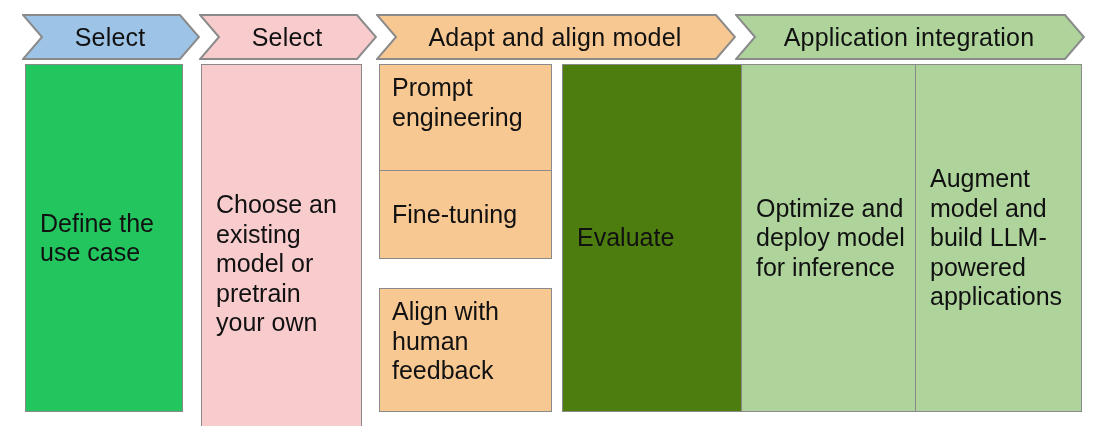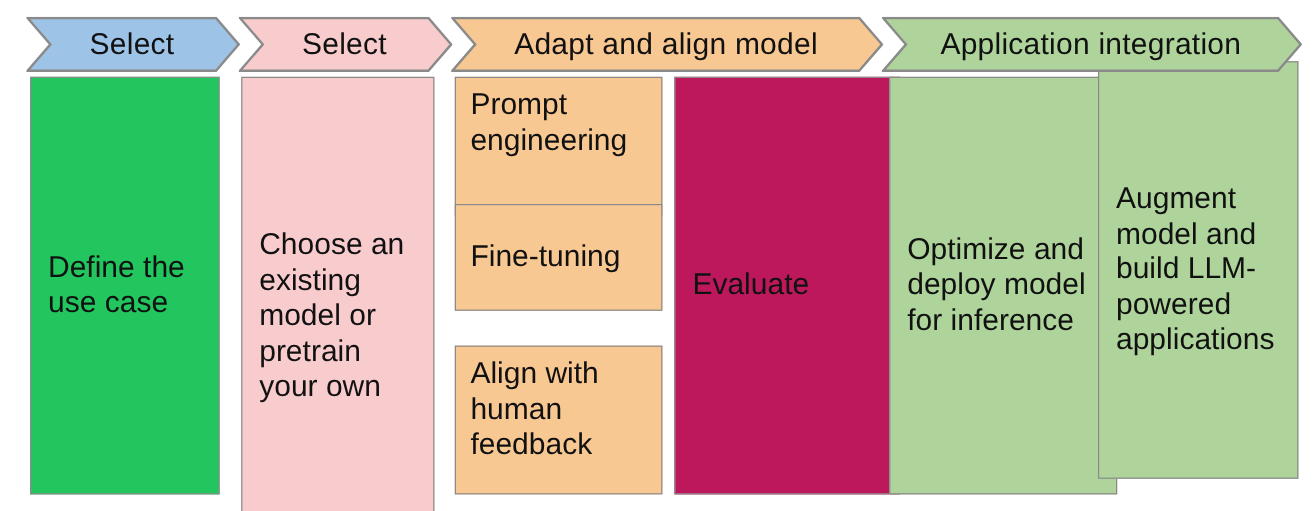--- a/index.html
+++ b/index.html
@@ -129,25 +129,25 @@
   </div>
 
   <div class="sub-box v-center" style="left:379px; top:170px; width:173px; height:89px; background:#F8C893;">
     <span class="box-label">Fine-tuning</span>
   </div>
 
   <div class="sub-box v-top" style="left:379px; top:288px; width:173px; height:124px; background:#F8C893;">
     <span class="box-label">Align with human feedback</span>
   </div>
 
-  <div class="col-box v-center" style="left:562px; top:64px; width:188px; height:348px; background:#be185d;">
+  <div class="col-box v-center" style="left:562px; top:64px; width:188px; height:348px; background:#4d7c0f;">
     <span class="box-label">Evaluate</span>
   </div>
 
   <div class="col-box v-center" style="left:741px; top:64px; width:190px; height:348px; background:#AED49B;">
     <span class="box-label">Optimize and deploy model for inference</span>
   </div>
 
-  <div class="col-box v-center" style="left:915px; top:51px; width:167px; height:348px; background:#AED49B;">
+  <div class="col-box v-center" style="left:915px; top:64px; width:167px; height:348px; background:#AED49B;">
     <span class="box-label">Augment model and build LLM-powered applications</span>
   </div>
 
 </div>
 
 </body></html>

